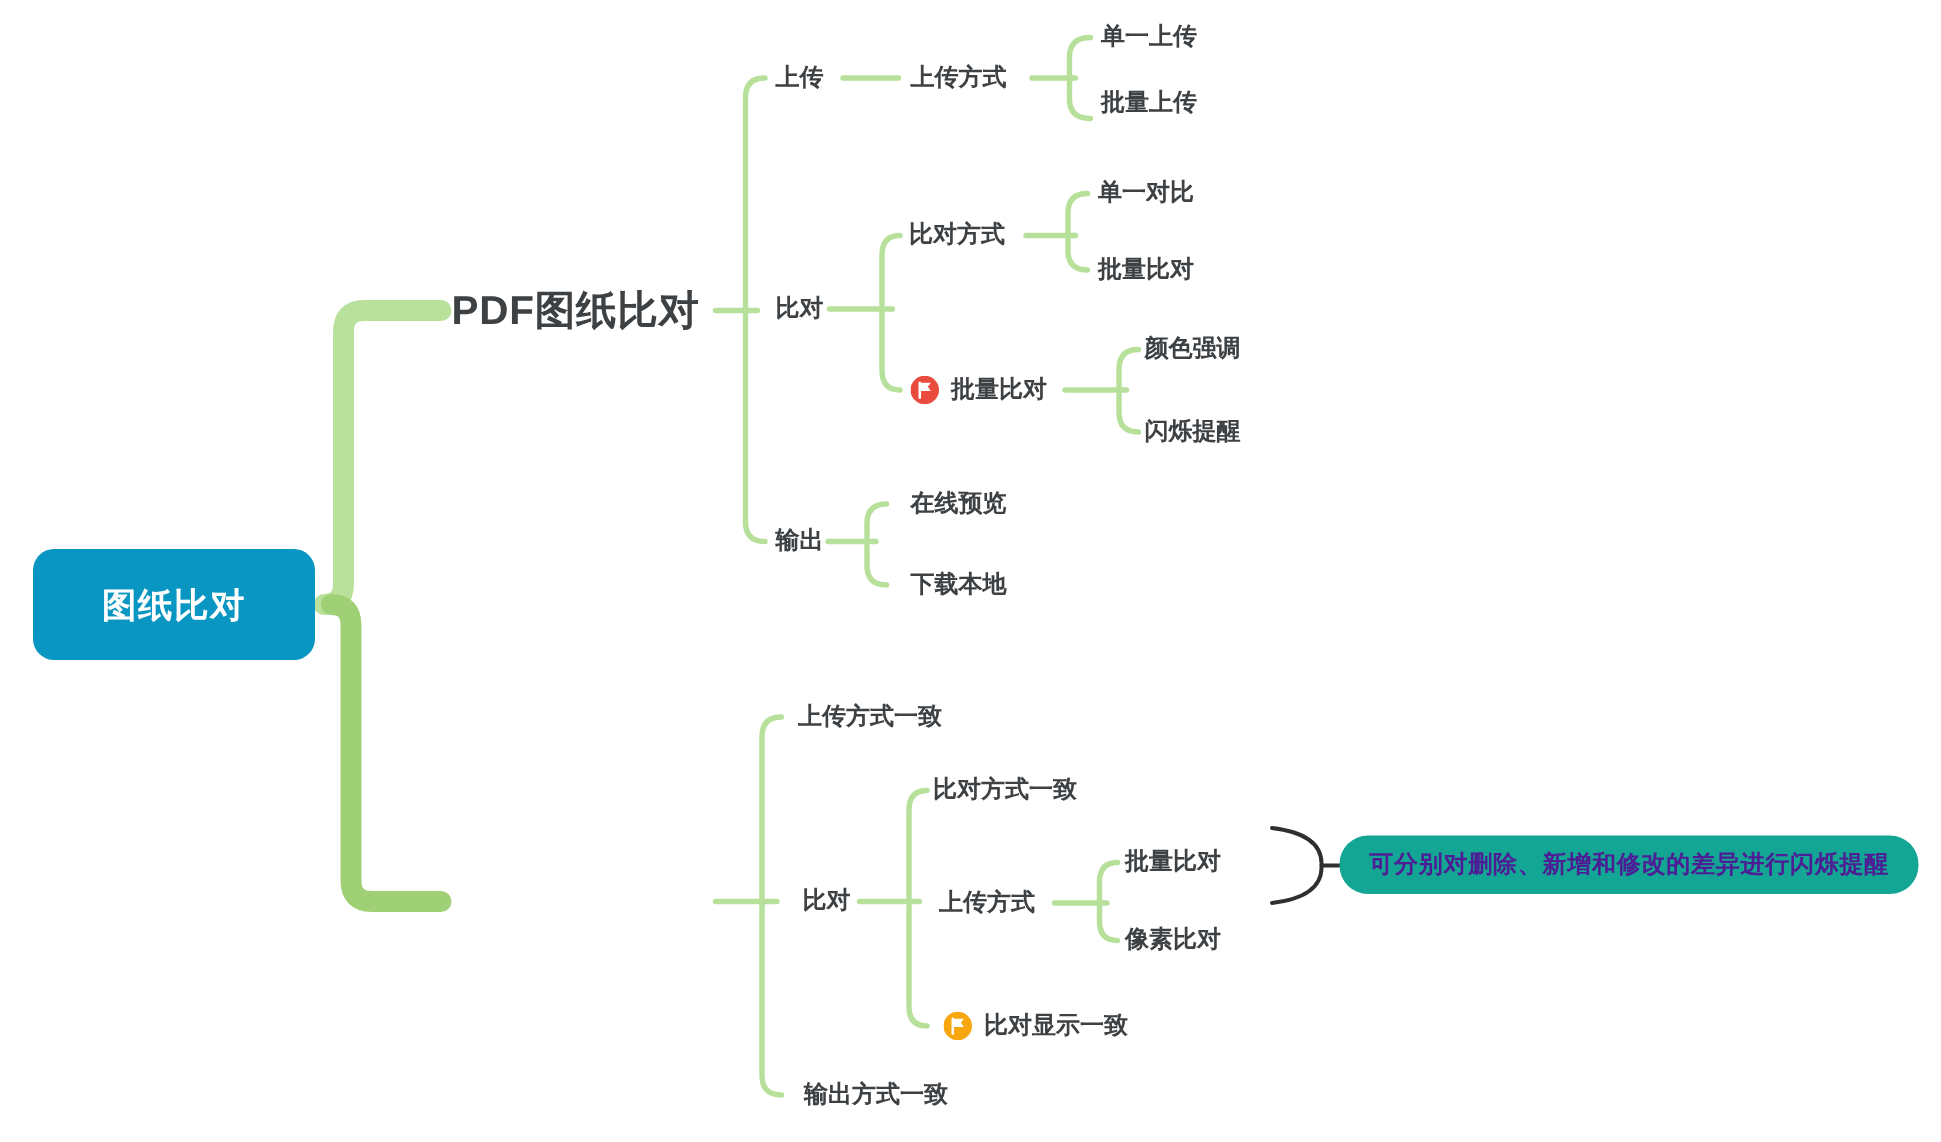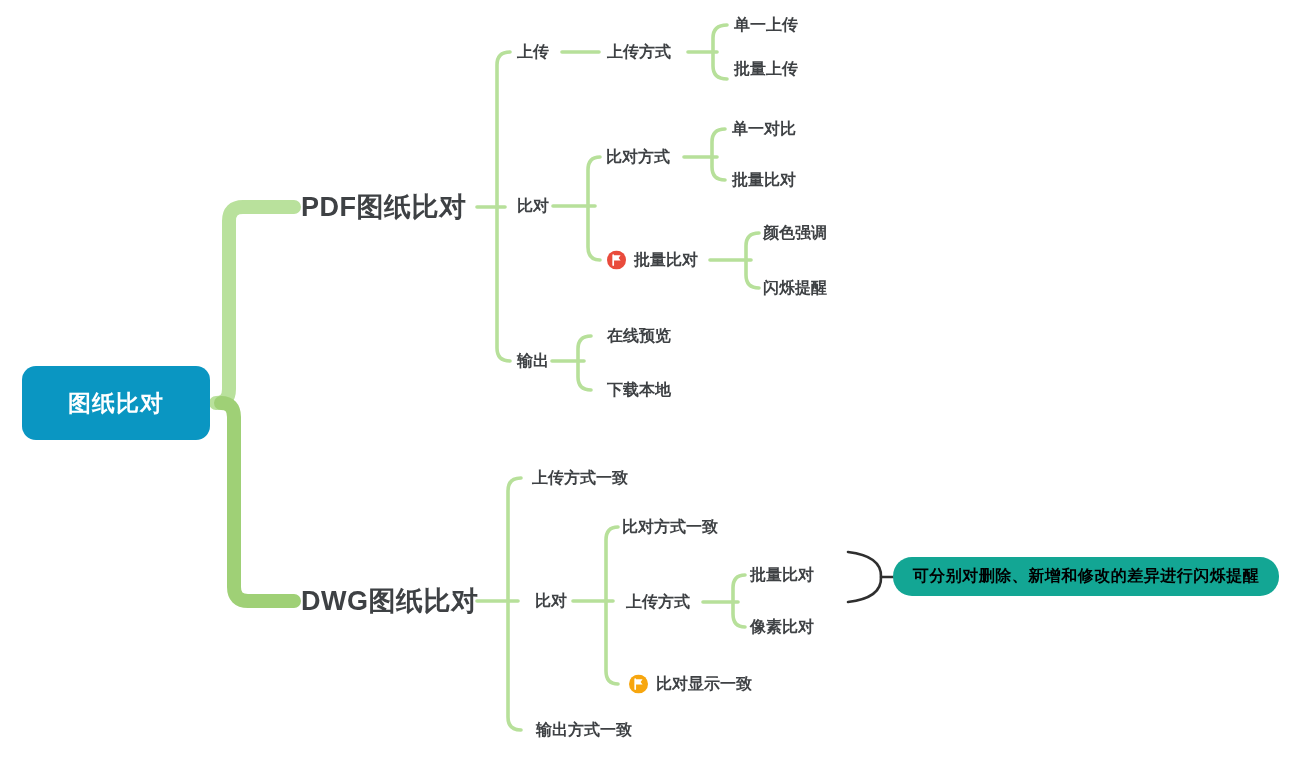--- a/index.html
+++ b/index.html
@@ -17,21 +17,21 @@
   .root-topic{
     position:absolute;left:22px;top:366px;width:188px;height:74px;
     background:#0a96c2;border-radius:14px;
     display:flex;align-items:center;justify-content:center;
     color:#ffffff;font-weight:700;font-size:23px;letter-spacing:1px;
   }
   .callout{
     position:absolute;left:893px;top:557px;width:386px;height:39px;
     background:#13a694;border-radius:19px;
     display:flex;align-items:center;justify-content:center;
-    color:#000000;font-weight:700;font-size:16px;letter-spacing:0.5px;white-space:nowrap;
+    color:#4c1d95;font-weight:700;font-size:16px;letter-spacing:0.5px;white-space:nowrap;
   }
   .flag-icon{display:inline-flex;width:19px;height:19px;flex:0 0 auto;}
 </style>
 </head>
 <body>
 
 <div class="canvas">
 
   <svg class="wires" width="1294" height="761" viewBox="0 0 1294 761">
 
@@ -123,23 +123,20 @@
   <div class="topic" style="left:517px;top:361px">
     <span>输出</span>
   </div>
   <div class="topic" style="left:607px;top:336px">
     <span>在线预览</span>
   </div>
   <div class="topic" style="left:607px;top:390px">
     <span>下载本地</span>
   </div>
 
-  <div class="topic lv1" style="left:301px;top:601px">
-    <span>DWG图纸比对</span>
-  </div>
 
   <div class="topic" style="left:532px;top:478px">
     <span>上传方式一致</span>
   </div>
 
   <div class="topic" style="left:535px;top:601px">
     <span>比对</span>
   </div>
   <div class="topic" style="left:622px;top:527px">
     <span>比对方式一致</span>

